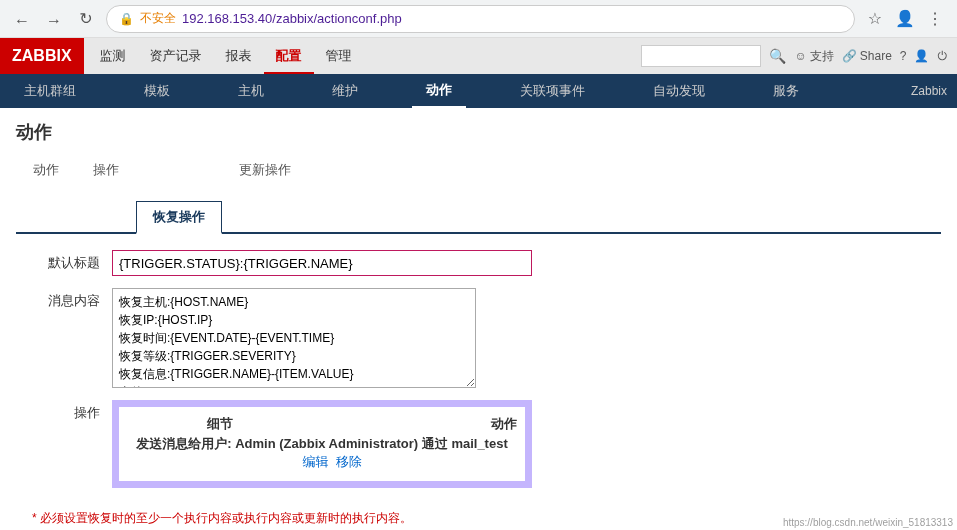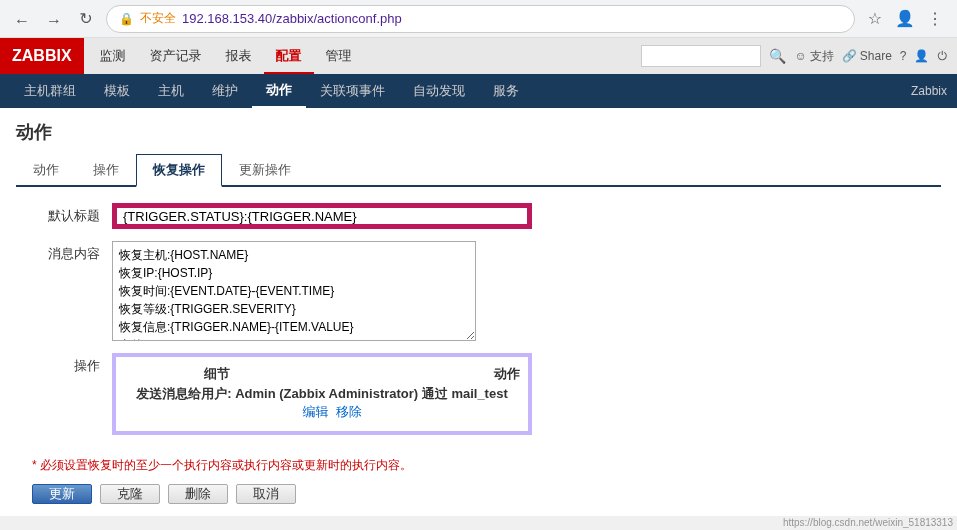--- a/index.html
+++ b/index.html
@@ -106,21 +106,21 @@
 
     
     .sub-nav {
       background: #1a3a5c;
       height: 34px;
       display: flex;
       align-items: center;
       padding: 0 10px;
       justify-content: space-between;
     }
-    .sub-nav-left { display: flex; align-items: center; height: 100%; }
+    .sub-nav-left { display: flex; align-items: center; height: 100%; gap: 40px; }
     .sub-nav-item {
       color: #ccc;
       padding: 0 14px;
       height: 100%;
       display: flex; align-items: center;
       cursor: pointer;
       font-size: 13px;
     }
     .sub-nav-item.active {
       color: white;
@@ -159,58 +159,59 @@
       border: 1px solid transparent;
       border-bottom: none;
       margin-bottom: -2px;
     }
     .tab.active {
       background: white;
       color: #1a3a5c;
       font-weight: bold;
       border: 1px solid #1a3a5c;
       border-bottom: 2px solid white;
+      margin-top: 47px;
     }
 
     
     .form-row {
       display: flex;
       margin-bottom: 12px;
       align-items: flex-start;
     }
     .form-label {
       width: 80px;
       text-align: right;
       padding-right: 12px;
       padding-top: 4px;
       font-size: 13px;
       color: #333;
       flex-shrink: 0;
     }
     .form-input {
       width: 420px;
       height: 26px;
-      border: 5px solid #be185d;
+      border: 1px solid #be185d;
       padding: 2px 6px;
       font-size: 13px;
     }
     .form-textarea {
       width: 364px;
       height: 100px;
       border: 1px solid #aaa;
       padding: 4px 6px;
       font-size: 12px;
       resize: vertical;
       font-family: Arial, sans-serif;
       line-height: 1.5;
     }
 
     
     .operations-section {
-      border: 4px solid #c4b5fd;
+      border: 7px solid #c4b5fd;
       margin-left: 0;
       margin-bottom: 10px;
       padding: 8px;
     }
     .operations-header-cols {
       display: flex;
       width: 100%;
     }
     .col-op { width: 80px; font-weight: bold; font-size: 13px; }
     .col-detail { flex: 1; font-weight: bold; font-size: 13px; }

